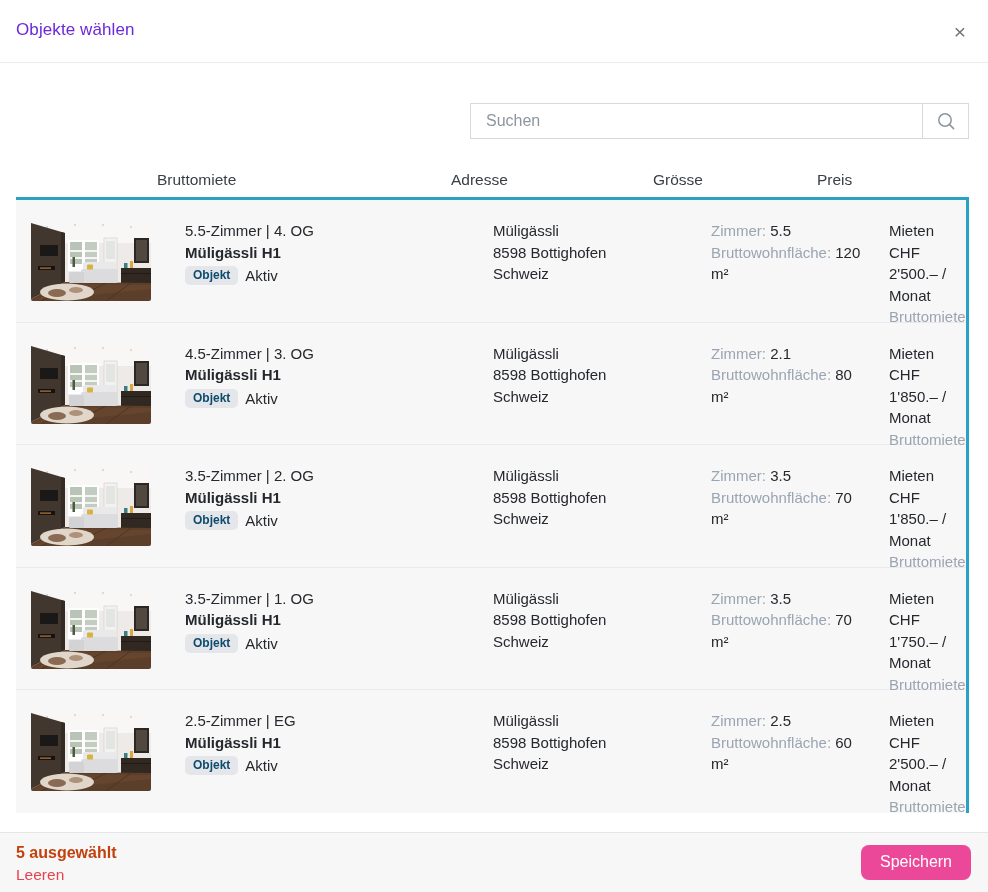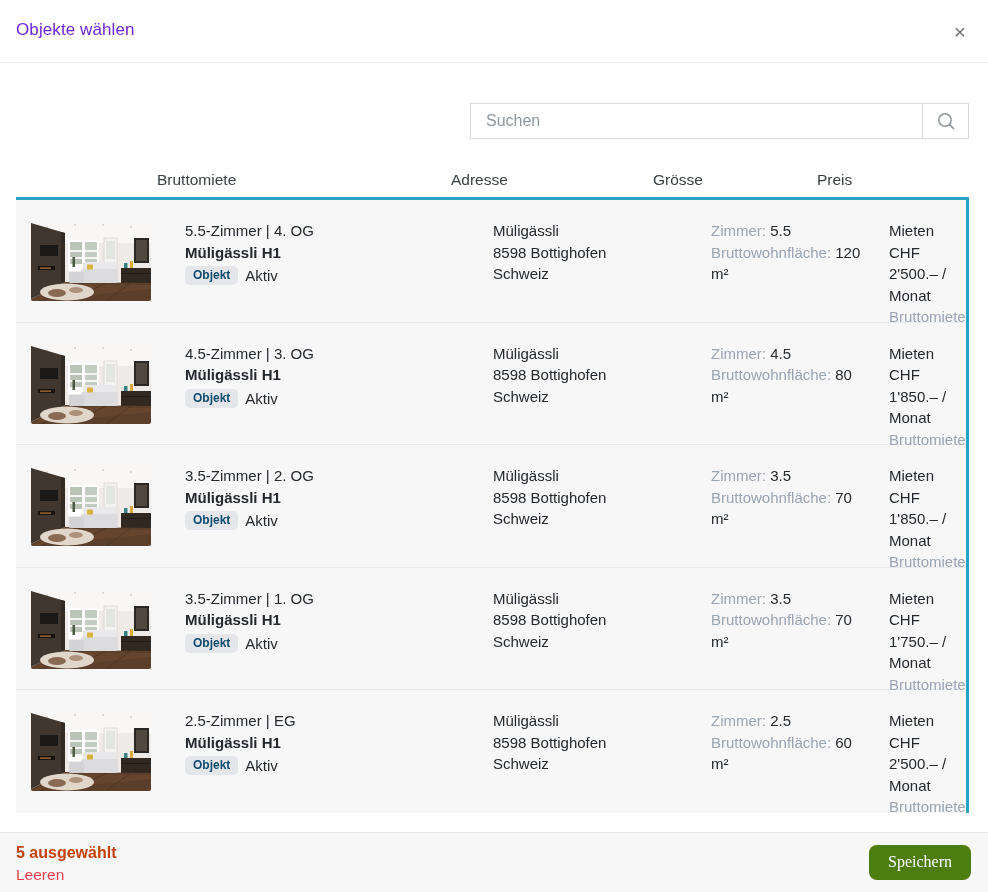--- a/index.html
+++ b/index.html
@@ -37,22 +37,22 @@
   .badge-line { margin-top:2px; display:flex; align-items:center; gap:7px; }
   .badge { display:inline-block; background:#e5e6e9; color:#0c4a6e; font-size:12px; font-weight:700;
     padding:2px 8px 3px; border-radius:5px; line-height:14px; }
   .muted { color:#9aa5b1; }
 
   
   .modal-footer { height:60px; background:#f7f7f8; border-top:1px solid #e4e5e7; margin-top:19px;
     padding:10px 16px; position:relative; }
   .selected-count { font-size:16px; font-weight:700; color:#c2410c; line-height:20px; }
   .clear-link { font-size:15.5px; color:#e5434f; margin-top:3px; cursor:pointer; width:max-content; }
-  .save-btn { position:absolute; right:17px; top:12px; background:#4d7c0f; color:#fff; border:none;
-    border-radius:8px; font-size:16px; padding:8px 19px 9px; cursor:pointer; font-family:Liberation Serif, serif; }
+  .save-btn { position:absolute; right:17px; top:12px; background:#ec4899; color:#fff; border:none;
+    border-radius:8px; font-size:16px; padding:8px 19px 9px; cursor:pointer; font-family:Liberation Sans, sans-serif; }
 </style>
 </head>
 <body>
 
 <div class="modal-header">
   <div class="modal-title">Objekte wählen</div>
   <button class="close-btn">×</button>
 </div>
 
 <div class="search-row">
@@ -229,21 +229,21 @@
     </div>
 
     <div class="cell">
       <div>Müligässli</div>
       <div>8598 Bottighofen</div>
       <div>Schweiz</div>
     </div>
 
     <div class="cell">
       <span class="muted">Zimmer:</span>
-      <span>4.5</span><br>
+      <span>2.1</span><br>
       <span class="muted">Bruttowohnfläche:</span>
       <span>80 m²</span>
     </div>
 
     <div class="cell">
       <div>Mieten</div>
       <div>CHF 1'850.– / Monat</div>
       <div class="muted">Bruttomiete</div>
     </div>
   </div>

